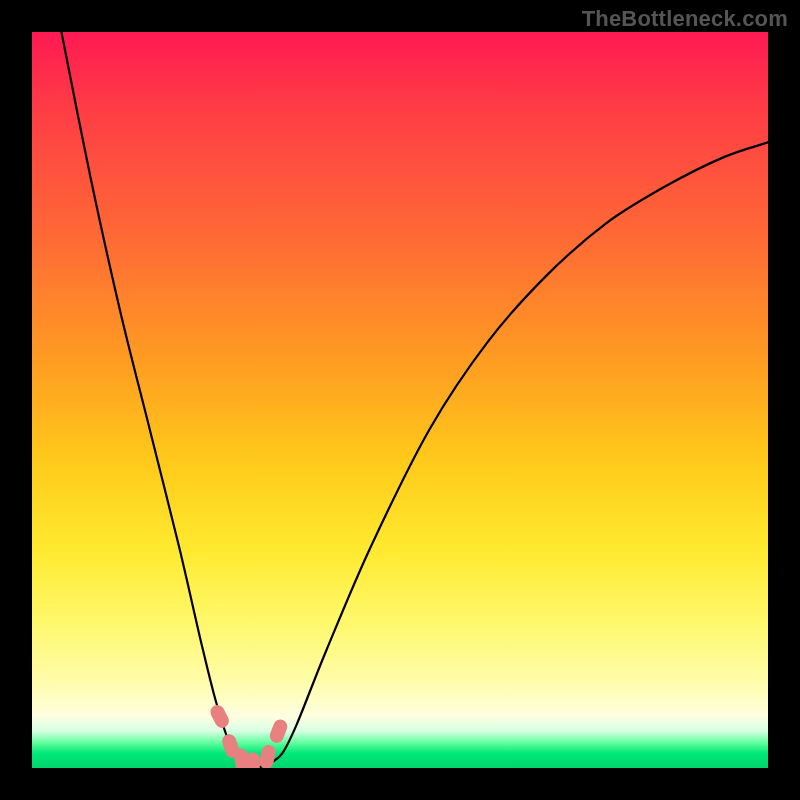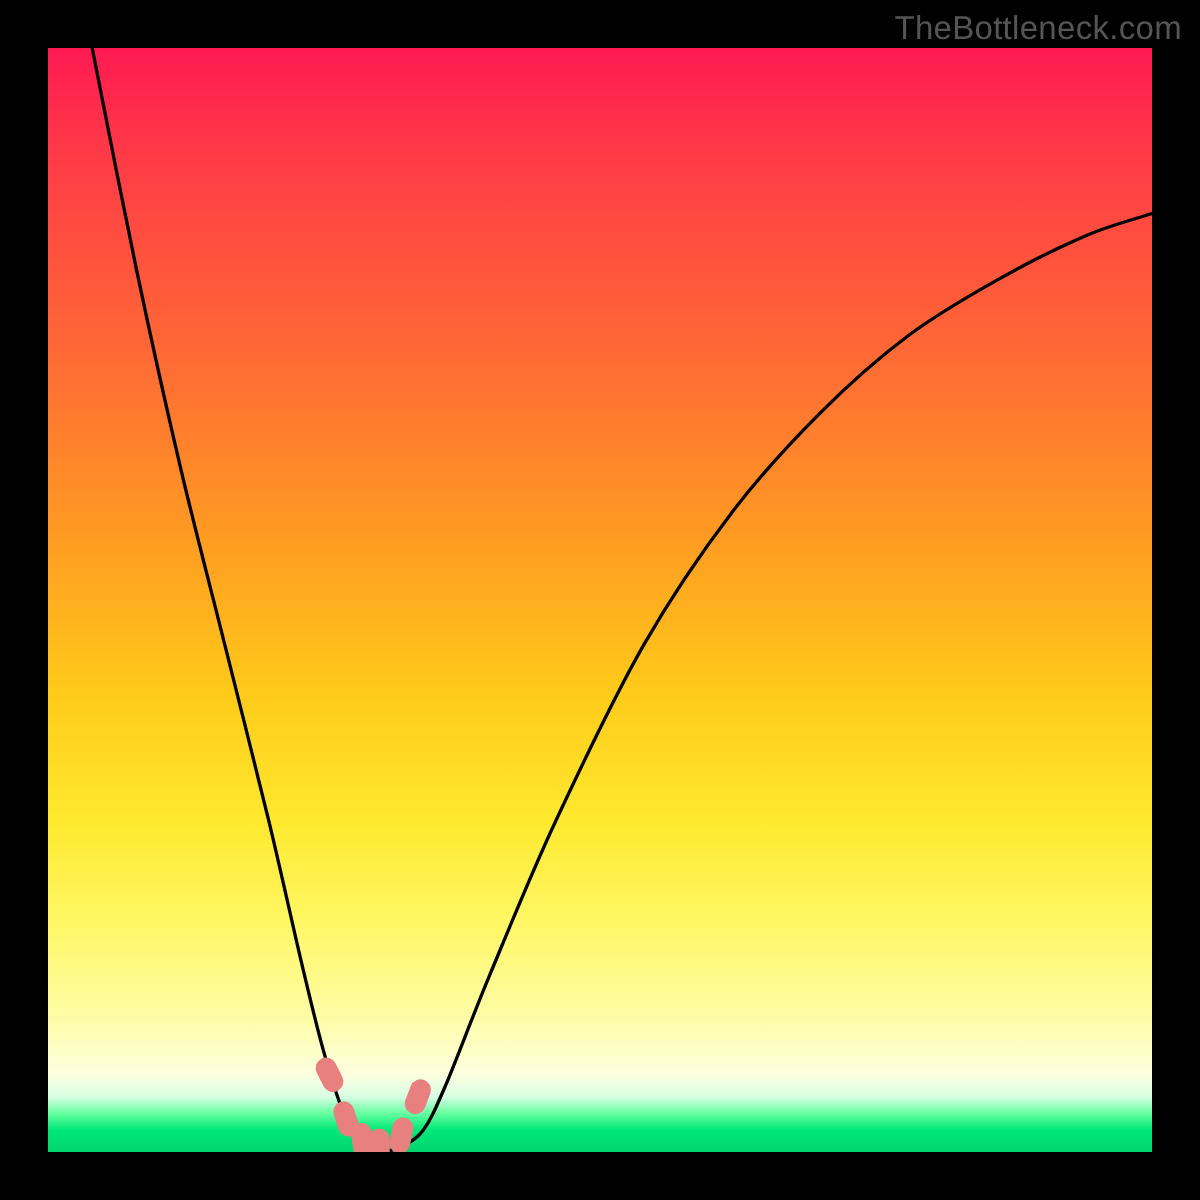--- a/index.html
+++ b/index.html
@@ -8,20 +8,21 @@
     width: 800px;
     height: 800px;
     background: #000;
     overflow: hidden;
   }
   .outer {
     width: 800px;
     height: 564px;
     background: #000;
     position: relative;
+    font-weight: bold;
   }
   .watermark {
     position: absolute;
     top: 6px;
     right: 12px;
     font-family: Arial, Helvetica, sans-serif;
     font-size: 22px;
     color: #555;
     letter-spacing: 0.2px;
   }

